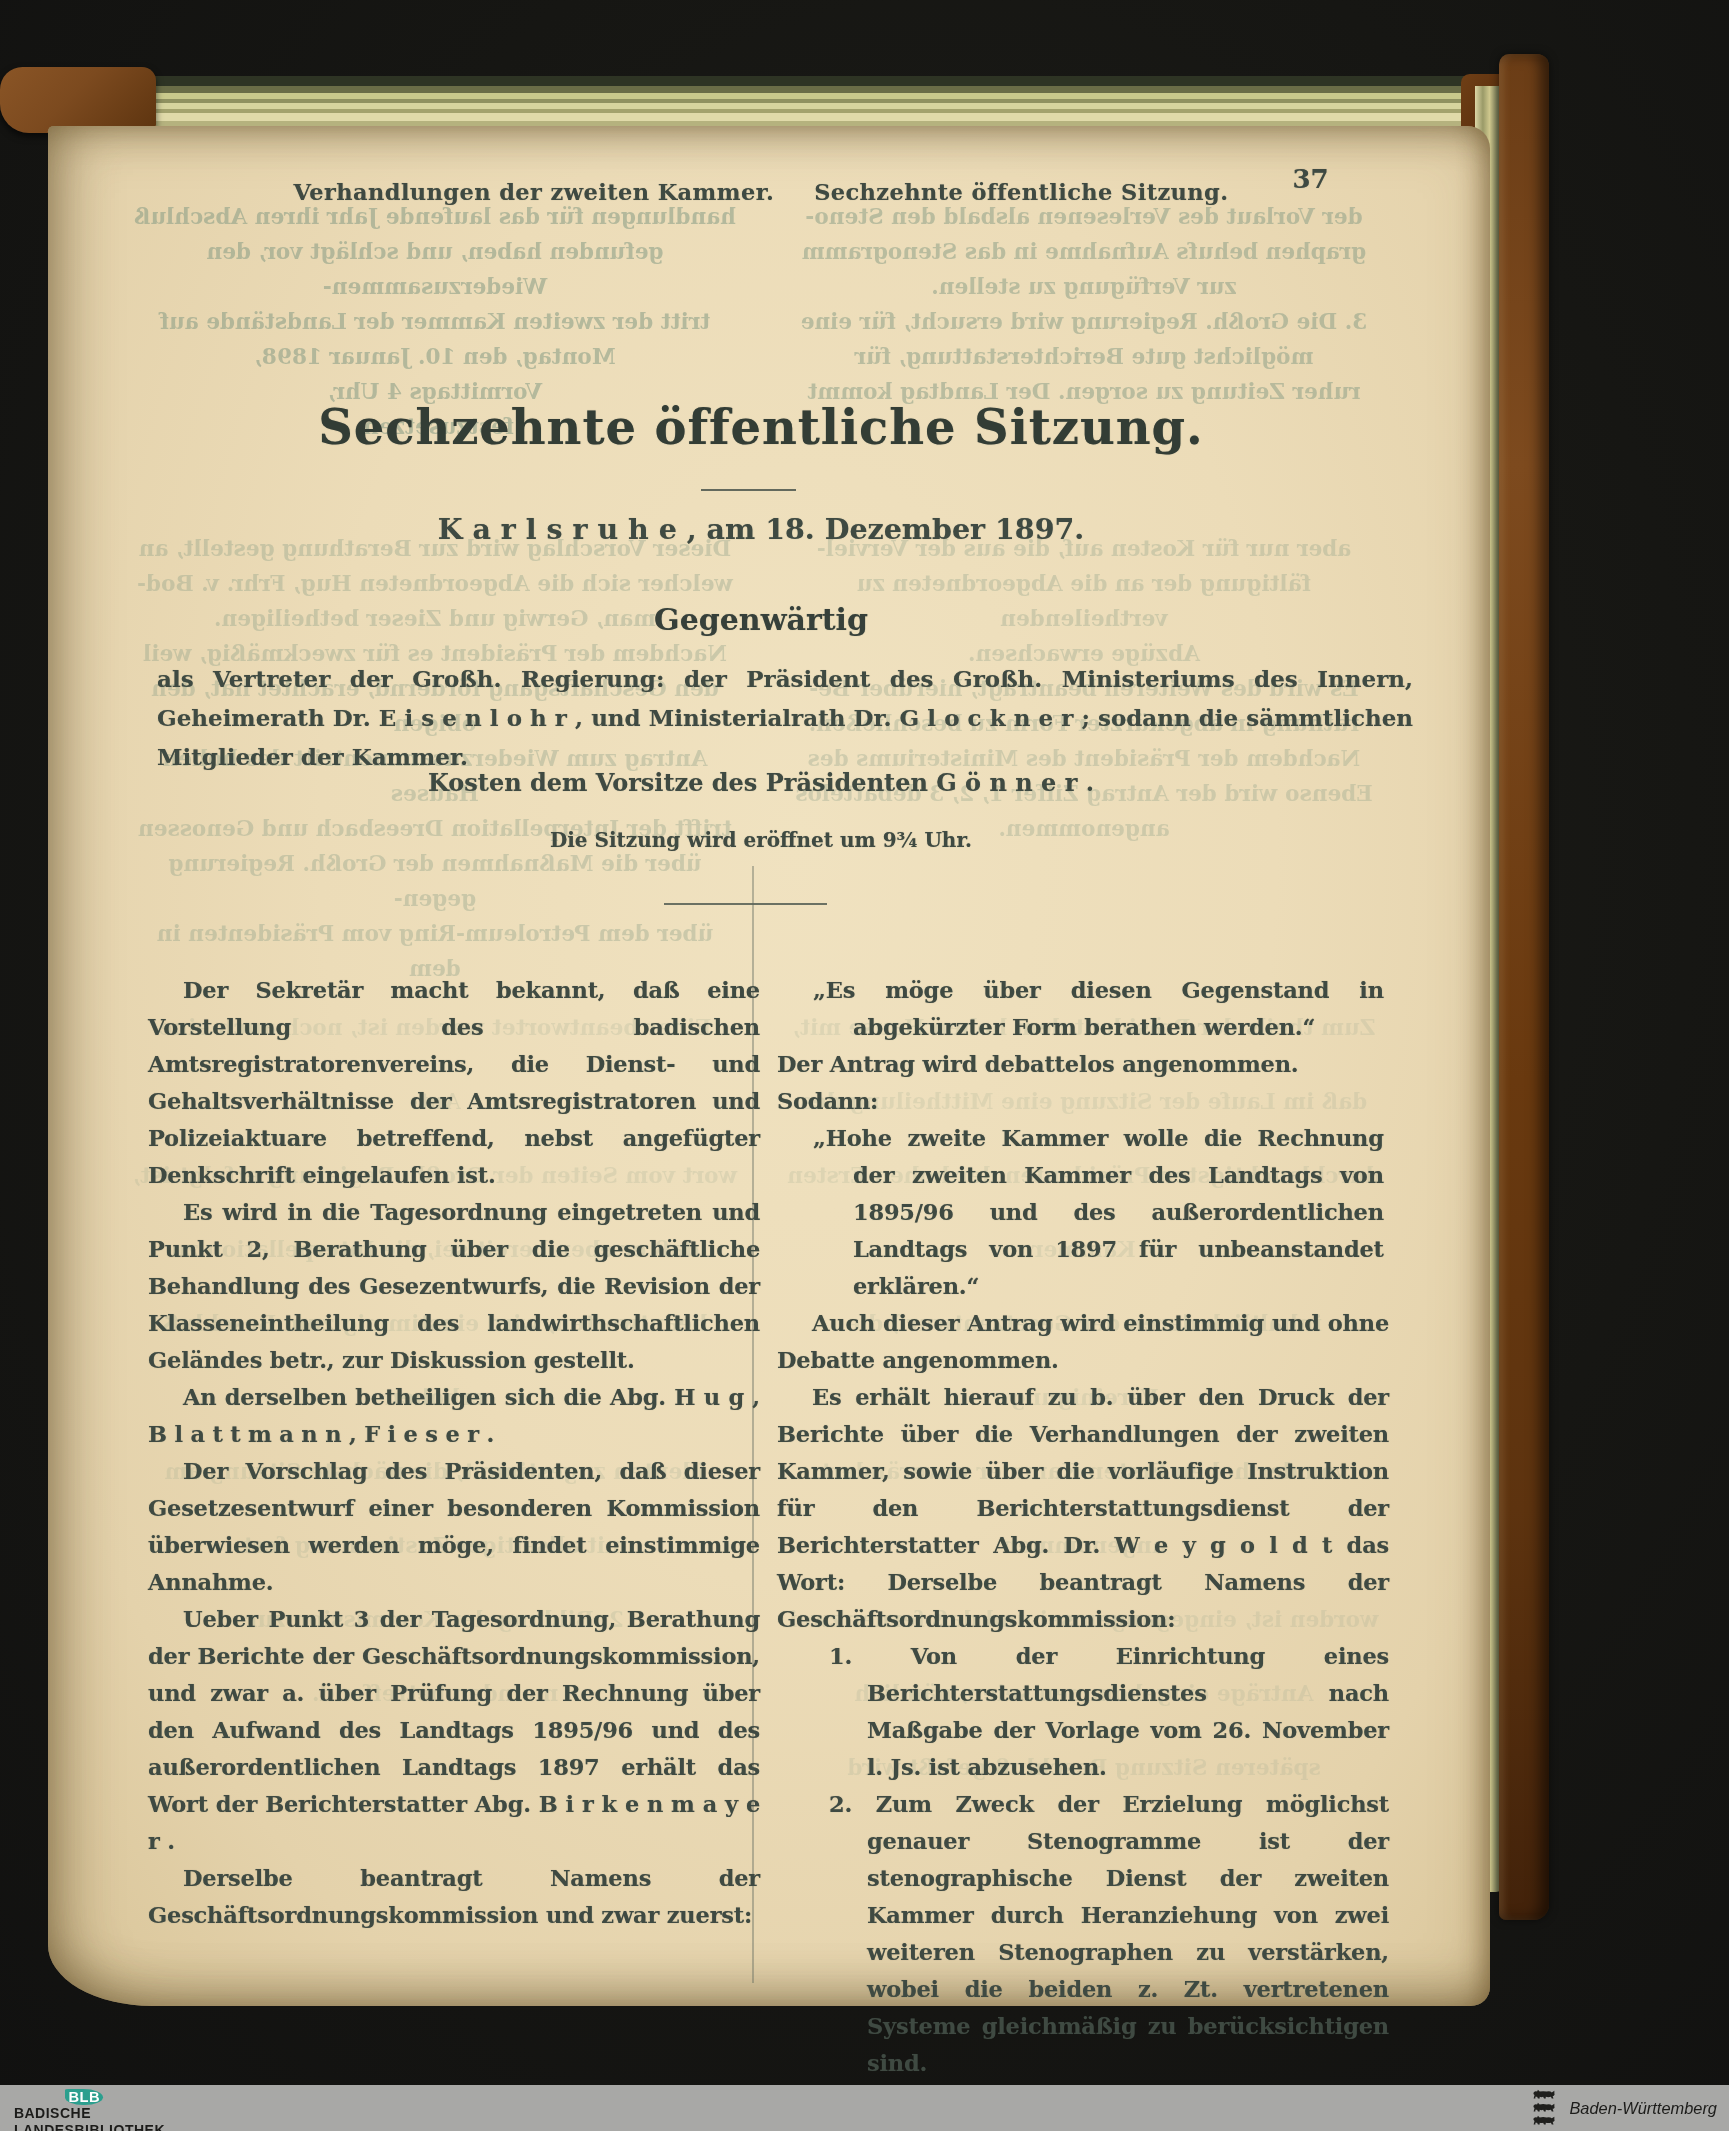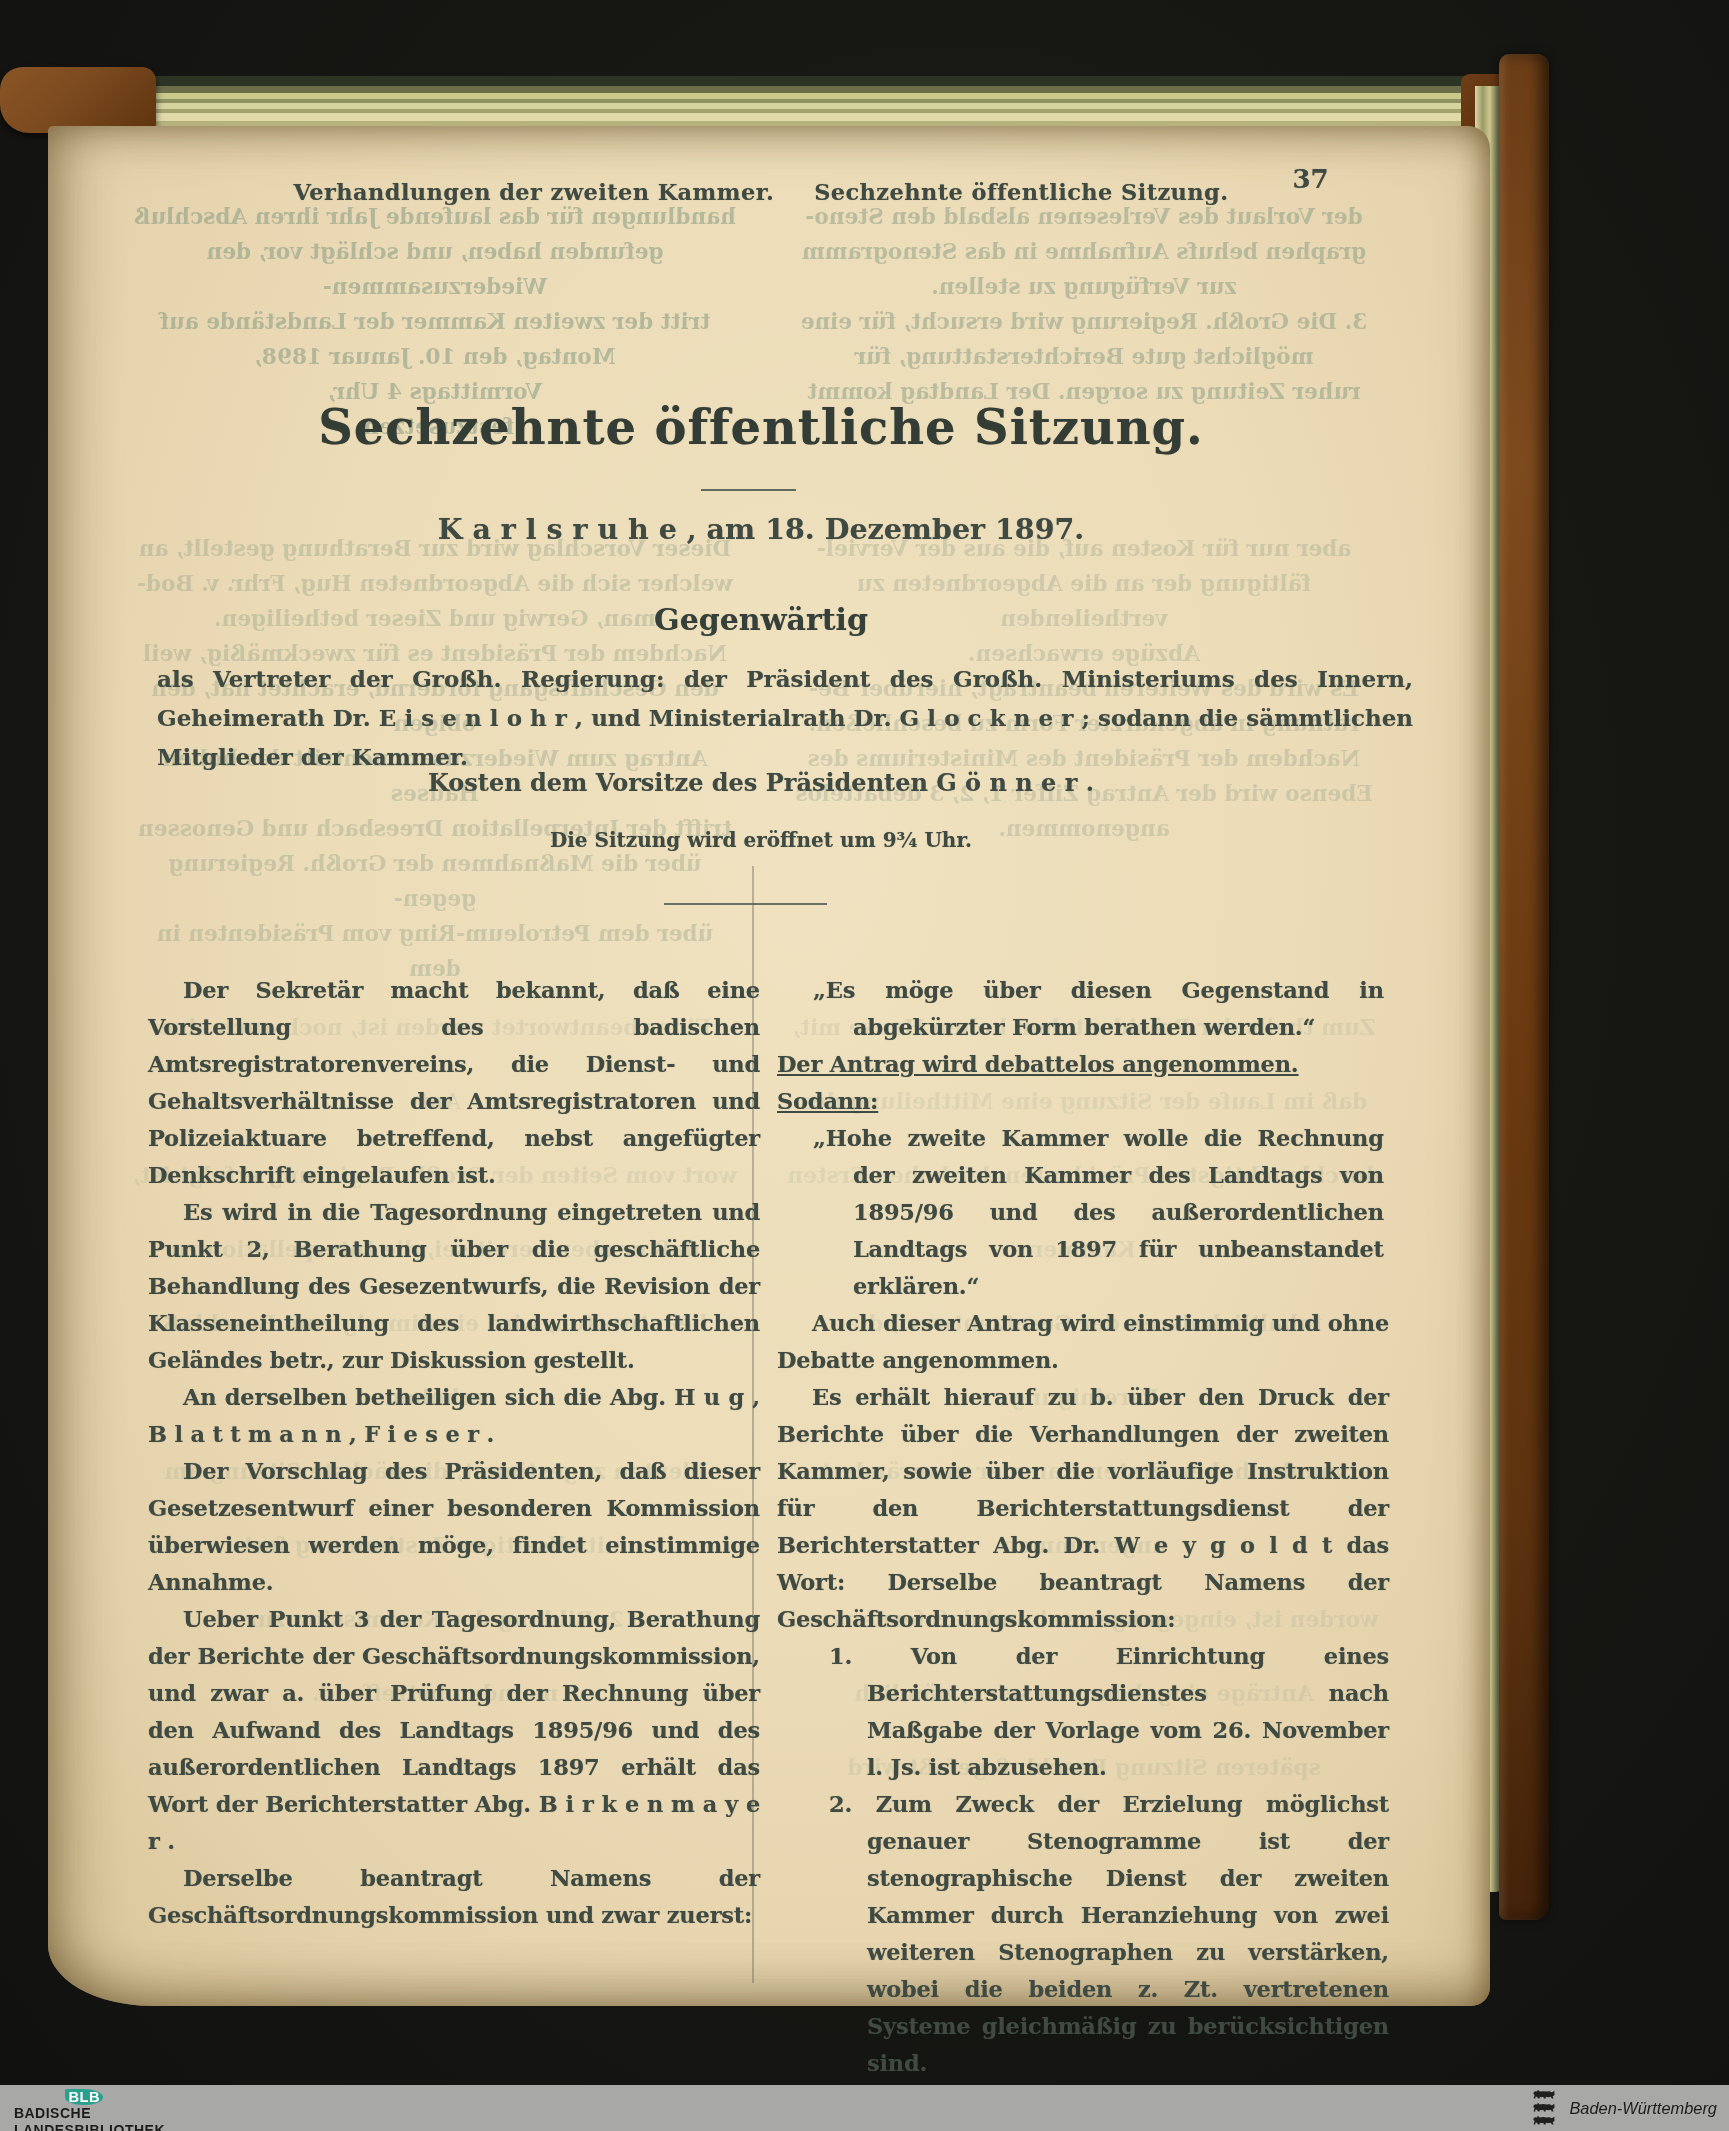--- a/index.html
+++ b/index.html
@@ -54,21 +54,21 @@
     font-weight:700;text-align:justify;margin-left:35px;}
   #chair-line{position:absolute;left:82px;top:642px;width:1262px;font-size:24px;font-weight:700;}
   #opening-line{position:absolute;left:82px;top:702px;width:1262px;font-size:20px;font-weight:700;}
   #mid-rule{position:absolute;left:616px;top:777px;width:163px;height:1.7px;background:#4a554c;opacity:.8;}
   #column-divider{position:absolute;left:704px;top:740px;width:1.7px;height:1117px;background:#5c665c;opacity:.4;}
   .col{position:absolute;top:846px;width:612px;font-size:22.5px;line-height:37px;
     font-weight:700;text-align:justify;letter-spacing:-0.2px;}
   #col-left{left:100px;}
   #col-right{left:729px;}
   .col p{margin:0;text-indent:35px;}
-  .col p.flush{text-indent:0;text-decoration:underline;}
+  .col p.flush{text-indent:0;}
   .col p.quote{padding-left:76px;text-indent:-40px;padding-right:5.2px;}
   .col p.li{padding-left:90px;text-indent:-38px;}
   
   #footer{position:absolute;left:0;bottom:0;width:1729px;height:47px;background:#a8a8a6;
     font-family:"Liberation Sans","DejaVu Sans",sans-serif;}
   #blb-group{position:absolute;left:3.5px;top:4.3px;height:38px;display:flex;align-items:center;flex-direction:column;}
   #blb-logo{width:38px;height:38px;background:#2b9f8e;border-radius:10% 58% 55% 55%;
     display:flex;align-items:center;justify-content:center;}
   #blb-logo span{color:#fff;font-weight:700;font-size:14.7px;letter-spacing:0.4px;}
   #blb-name{margin-left:10.4px;color:#1c1c1a;font-weight:700;font-size:14px;line-height:16.4px;letter-spacing:0.5px;}

